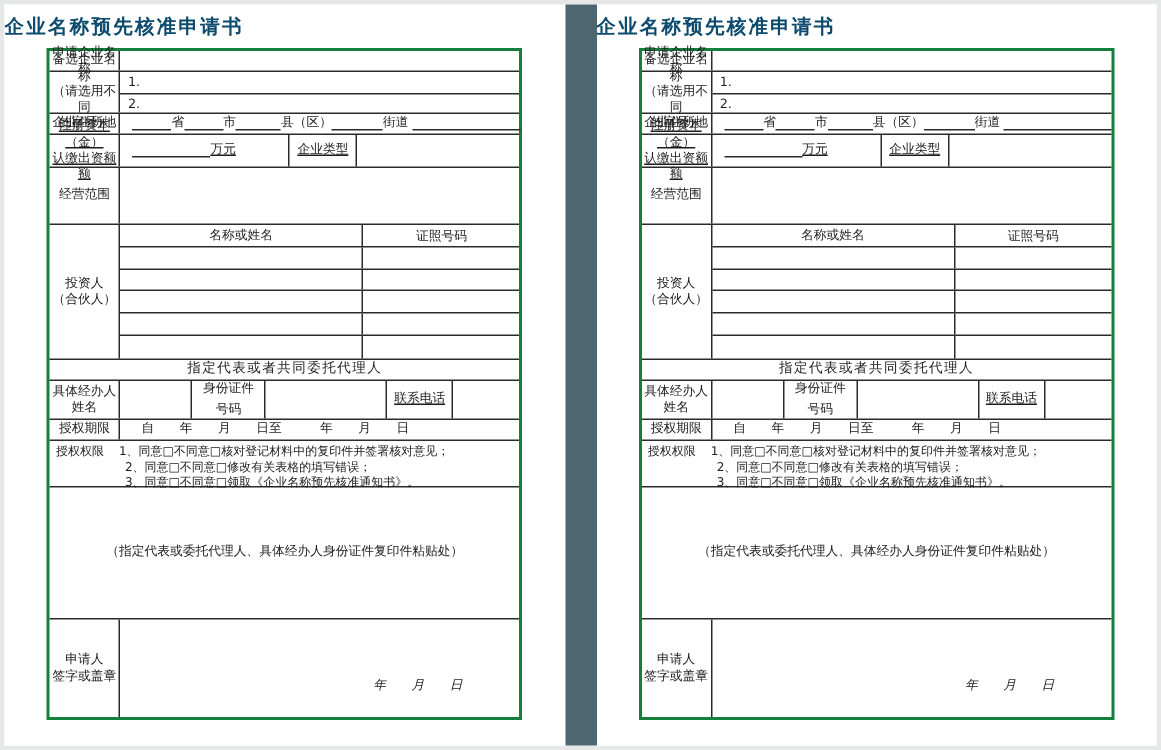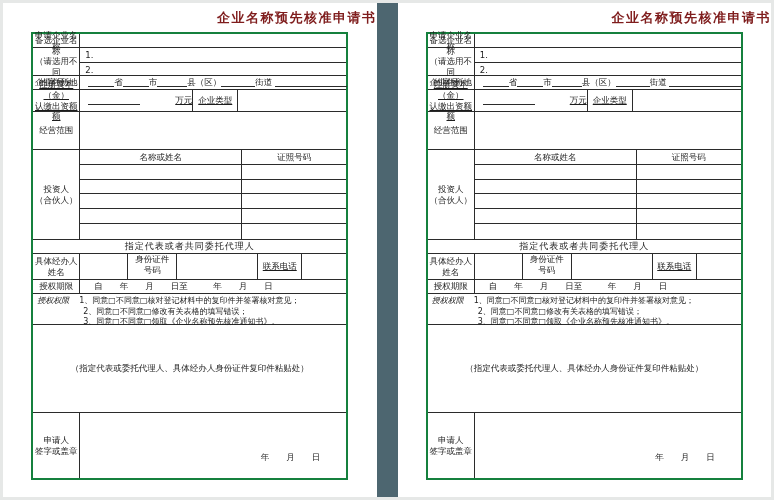--- a/index.html
+++ b/index.html
@@ -1,22 +1,22 @@
 <!DOCTYPE html>
 <html><head>
 <meta charset="utf-8">
 <style>
   * { margin:0; padding:0; box-sizing:border-box; }
   body { font-family:"DejaVu Sans","Liberation Sans",sans-serif; background:#cfd4d4; }
   .frame { width:774px; height:500px; border:3px solid #e6e8e7; background:#fff; display:flex; }
   .page  { flex:1 1 0; background:#ffffff; overflow:hidden; }
   .divider { width:21px; flex:0 0 21px; background:#4d6670; }
 
-  .title { margin-top:6px; text-align:right; font-size:13px; font-weight:bold;
-           letter-spacing:1.5px; color:#7f1d1d; }
+  .title { margin-top:6px; text-align:left; font-size:13px; font-weight:bold;
+           letter-spacing:1.5px; color:#0c4a6e; }
 
   .tbl { width:317px; margin:5px auto 0; border:2px solid #15803d;
          font-size:8.5px; color:#1c1c1c; line-height:1.2; }
   .r   { display:flex; border-bottom:1px solid #2b2b2b; }
   .r.last { border-bottom:none; }
   .c   { border-right:1px solid #2b2b2b; display:flex; align-items:center; }
   .c.end { border-right:none; }
   .lab { width:47px; flex:0 0 47px; flex-direction:column; justify-content:center;
          text-align:center; line-height:1.25; }
   .fill { flex:1 1 auto; }
@@ -33,34 +33,34 @@
         vertical-align:baseline; }
   .addr { padding-left:8px; white-space:nowrap; }
 
   .inv-name { width:162px; flex:0 0 162px; justify-content:center; }
   .inv-id   { flex:1 1 auto; justify-content:center;font-family:Liberation Serif, serif; }
 
   .sechead { justify-content:center; font-weight:normal; font-size:9px; letter-spacing:1px; }
 
   .w48 { width:48px; flex:0 0 48px; } .w49 { width:49px; flex:0 0 49px; }
   .w44 { width:44px; flex:0 0 44px;text-decoration:underline; } .w45 { width:45px; flex:0 0 45px; }
-  .w113 { width:113px; flex:0 0 113px;justify-content:space-between; }
-  .ctr { flex-direction:column; justify-content:flex-start; text-align:center; line-height:1.25; }
+  .w113 { width:113px; flex:0 0 113px; }
+  .ctr { flex-direction:column; justify-content:space-between; text-align:center; line-height:1.25; }
 
   .period { padding-left:14px; white-space:pre; }
 
   .auth { display:block; padding:2px 4px 0 4px; font-size:8px; line-height:1.33; }
   .auth .ln { white-space:nowrap; }
   .auth .ln.indent { padding-left:46px; }
-  .auth-label { display:inline-block; width:42px;font-style:italic; }
+  .auth-label { display:inline-block; width:42px; }
 
   .paste { justify-content:center; text-align:left; font-size:8.5px; }
 
   .sigcell { position:relative; }
-  .sigdate { position:absolute; right:26px; bottom:16px; white-space:pre; }
+  .sigdate { position:absolute; right:38px; bottom:16px; white-space:pre;font-style:italic; }
 </style>
 </head>
 <body>
 
 <div class="frame">
 
   <div class="page" id="page-left">
     <div class="title">企业名称预先核准申请书</div>
 
     <div class="tbl">

